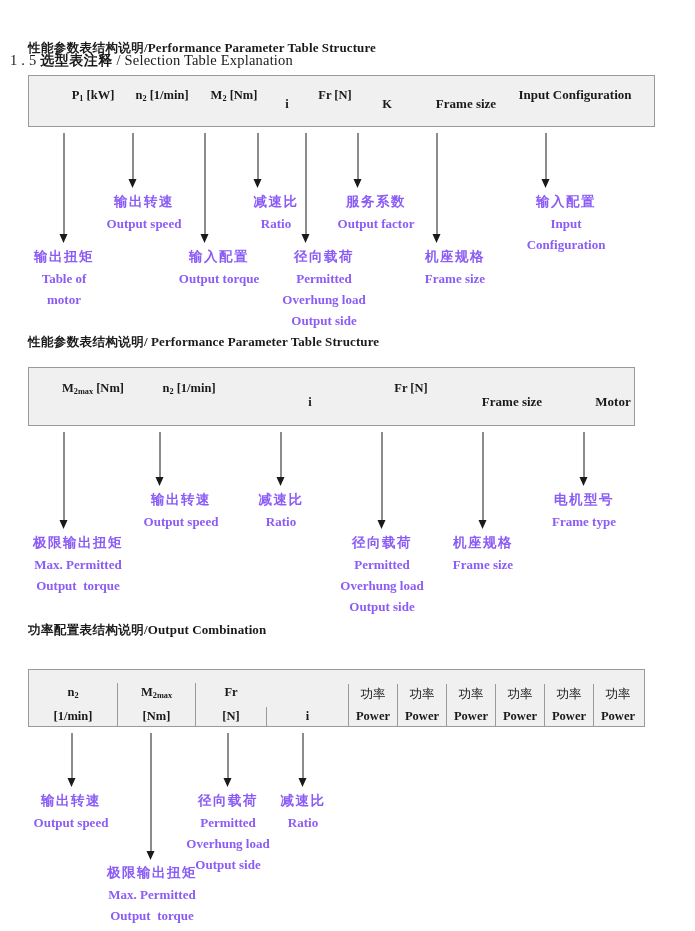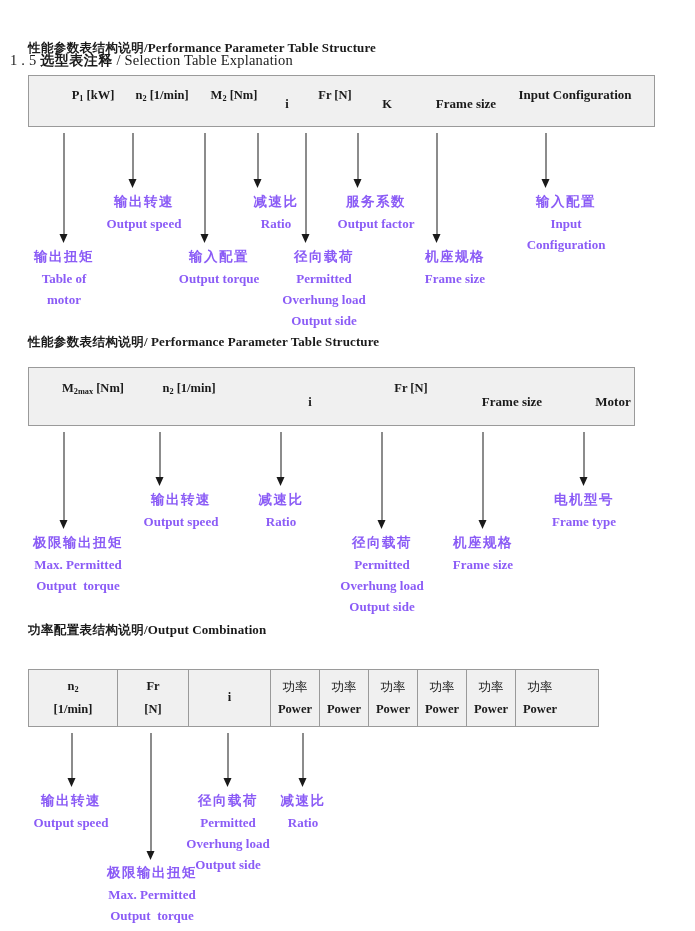--- a/index.html
+++ b/index.html
@@ -342,24 +342,28 @@
 </div>
 <div class="note" style="left:584px; top:489px;">
   <div class="cn">电机型号</div>
   <div class="en">Frame type</div>
 </div>
 
 <div class="sec-heading" style="top:622px;">
   <span class="cn">功率配置表结构说明</span><span class="en">/</span><span class="en">Output Combination</span>
 </div>
 
-<div class="tbl divided" style="left:28px; top:669px; width:571px; height:58px;">
+<div class="tbl divided" style="left:28px; top:669px; width:617px; height:58px;align-items:flex-end;">
   <div class="cell" style="width:88px;">
     <span class="l1">n<sub>2</sub></span>
     <span class="l2" style="margin-top:4px;">[1/min]</span>
+  </div>
+  <div class="cell" style="width:78px;">
+    <span class="l1">M<sub>2max</sub></span>
+    <span class="l2" style="margin-top:4px;">[Nm]</span>
   </div>
   <div class="cell" style="width:71px;">
     <span class="l1">Fr</span>
     <span class="l2" style="margin-top:4px;">[N]</span>
   </div>
   <div class="cell" style="width:82px;">
     <span class="l1">i</span>
   </div>
   <div class="cell" style="width:49px;">
     <span class="l1 cn">功率</span>

